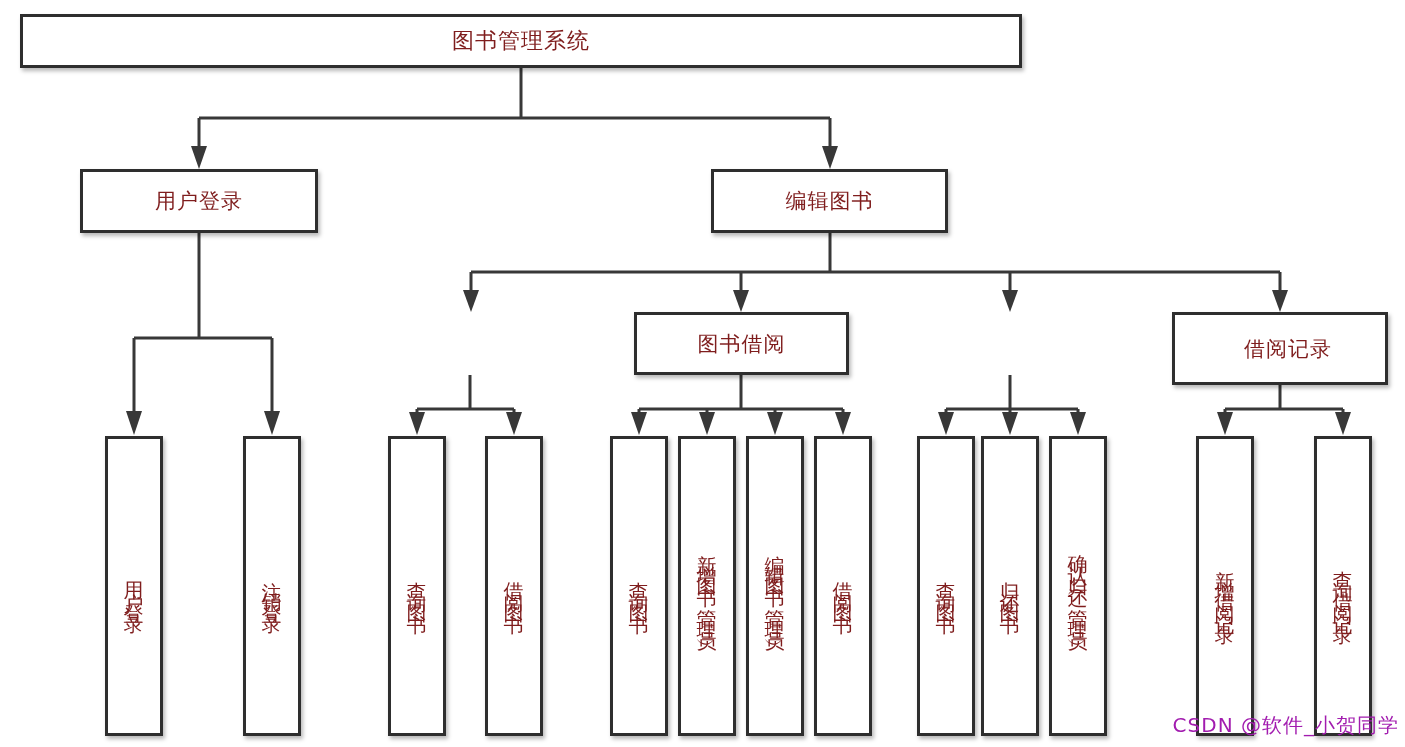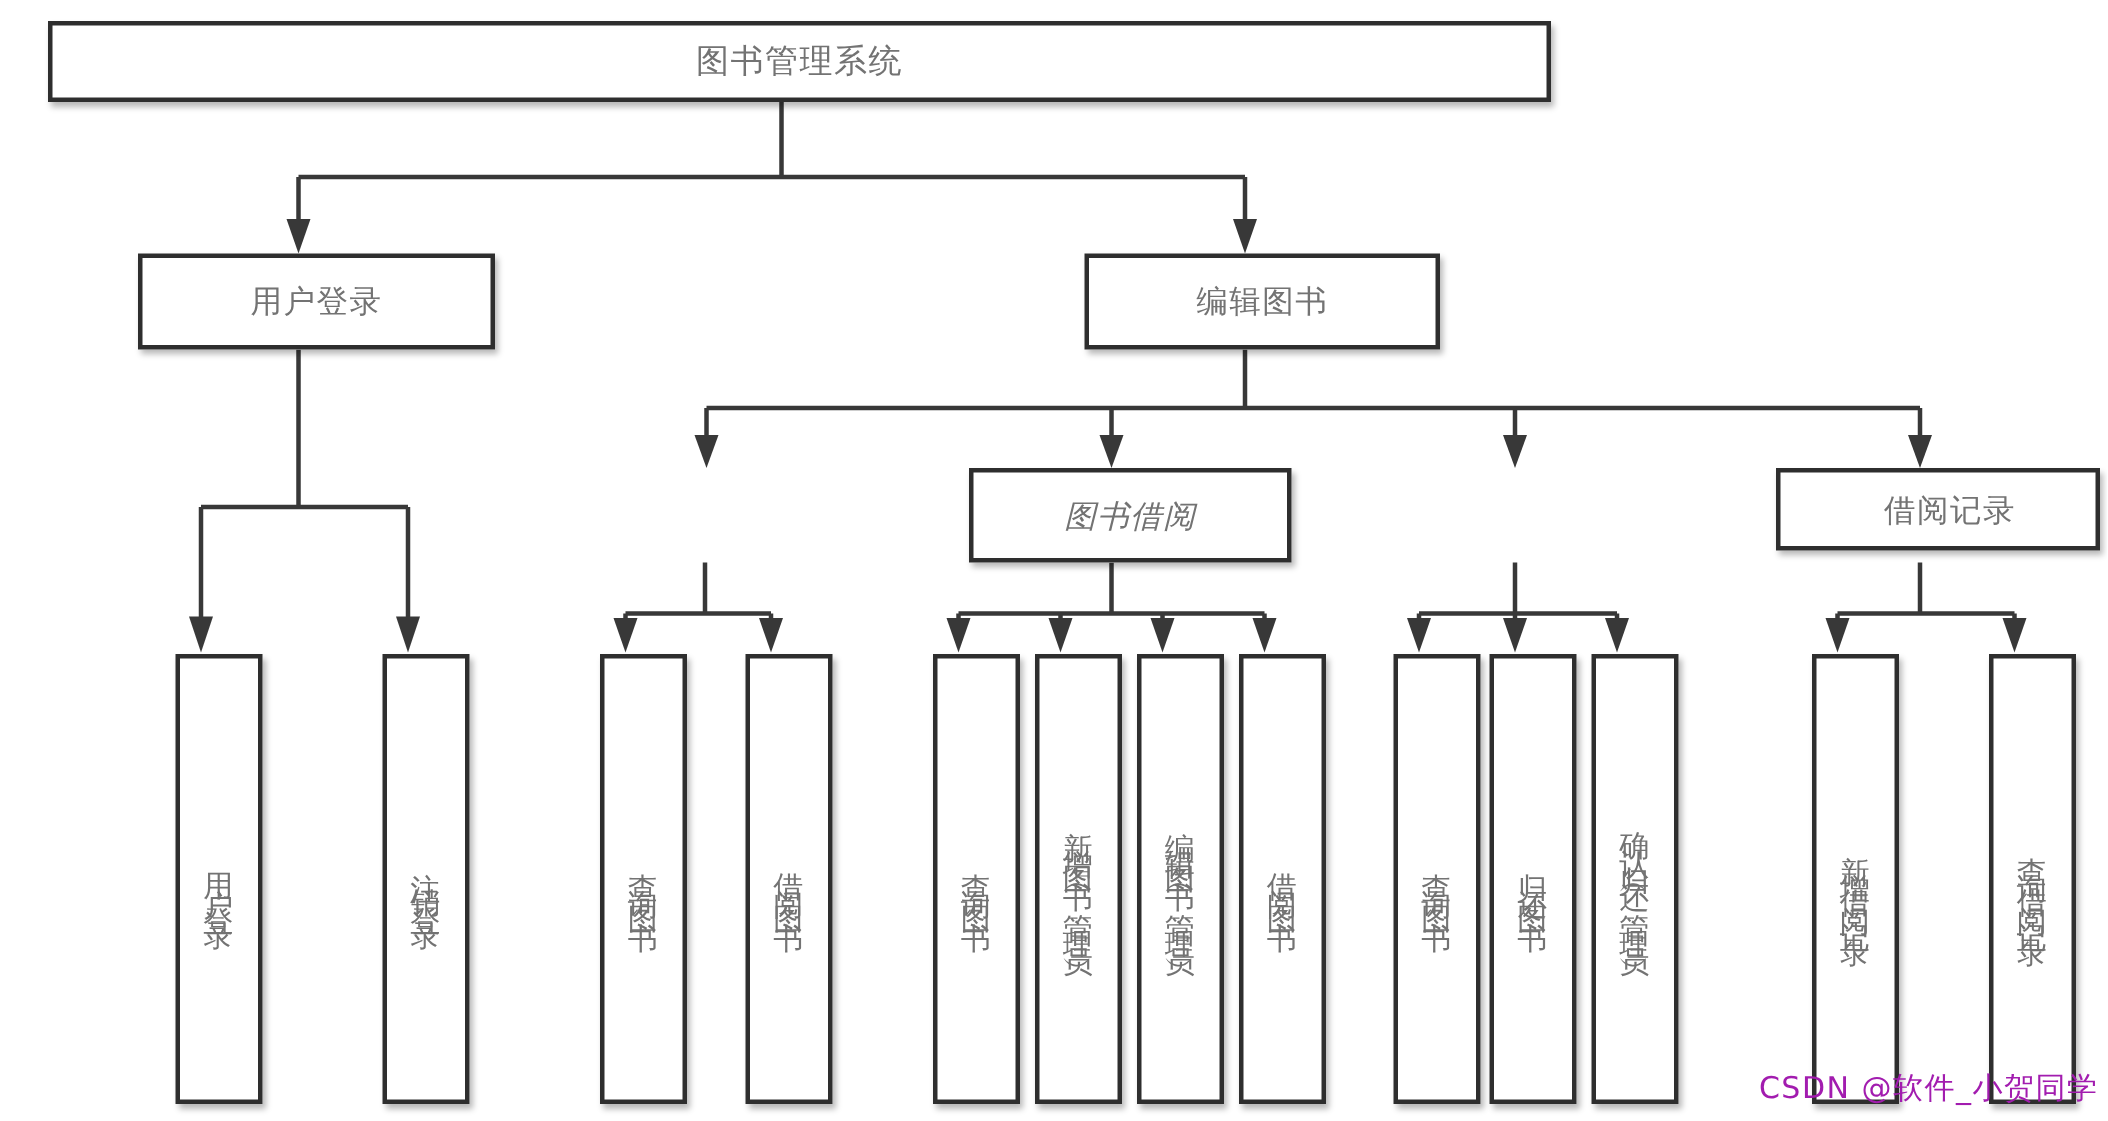--- a/index.html
+++ b/index.html
@@ -14,27 +14,26 @@
   svg.wires {
     position: absolute;
     left: 0; top: 0;
     width: 1405px; height: 747px;
   }
   .node {
     position: absolute;
     box-sizing: border-box;
     border: 3px solid #2e2e2e;
     background: #ffffff;
-    color: #737373;
+    color: #7f1d1d;
     display: flex;
     align-items: center;
     justify-content: center;
     box-shadow: 2px 3px 4px rgba(0,0,0,0.28);
     text-align: center;
-    margin-left: 12px;
   }
   .hnode { font-size: 21px; letter-spacing: 1px; }
   .rootnode { font-size: 22px; }
   .leaf {
     writing-mode: vertical-rl;
     text-orientation: mixed;
     font-size: 20px;
     letter-spacing: 11px;
     line-height: 1;
     padding-top: 4px;
@@ -93,22 +92,22 @@
       <polygon points="1217,412 1233,412 1225,435"></polygon>
       <polygon points="1335,412 1351,412 1343,435"></polygon>
     </g>
   </svg>
 
   <div class="node hnode rootnode" style="left:20px; top:14px; width:1002px; height:54px;">图书管理系统</div>
 
   <div class="node hnode" style="left:80px; top:169px; width:238px; height:64px;">用户登录</div>
   <div class="node hnode" style="left:711px; top:169px; width:237px; height:64px;">编辑图书</div>
 
-  <div class="node hnode" style="left:634px; top:312px; width:215px; height:63px;font-style:italic;">图书借阅</div>
-  <div class="node hnode" style="left:1172px; top:312px; width:216px; height:55px;padding-left:16px;">借阅记录</div>
+  <div class="node hnode" style="left:634px; top:312px; width:215px; height:63px;">图书借阅</div>
+  <div class="node hnode" style="left:1172px; top:312px; width:216px; height:73px;padding-left:16px;">借阅记录</div>
 
   <div class="node leaf" style="left:105px; top:436px; width:58px; height:300px;">用户登录</div>
   <div class="node leaf" style="left:243px; top:436px; width:58px; height:300px;">注销登录</div>
 
   <div class="node leaf" style="left:388px; top:436px; width:58px; height:300px;">查询图书</div>
   <div class="node leaf" style="left:485px; top:436px; width:58px; height:300px;">借阅图书</div>
 
   <div class="node leaf" style="left:610px; top:436px; width:58px; height:300px;">查询图书</div>
   <div class="node leaf" style="left:678px; top:436px; width:58px; height:300px;">新增图书（管理员）</div>
   <div class="node leaf" style="left:746px; top:436px; width:58px; height:300px;">编辑图书（管理员）</div>

